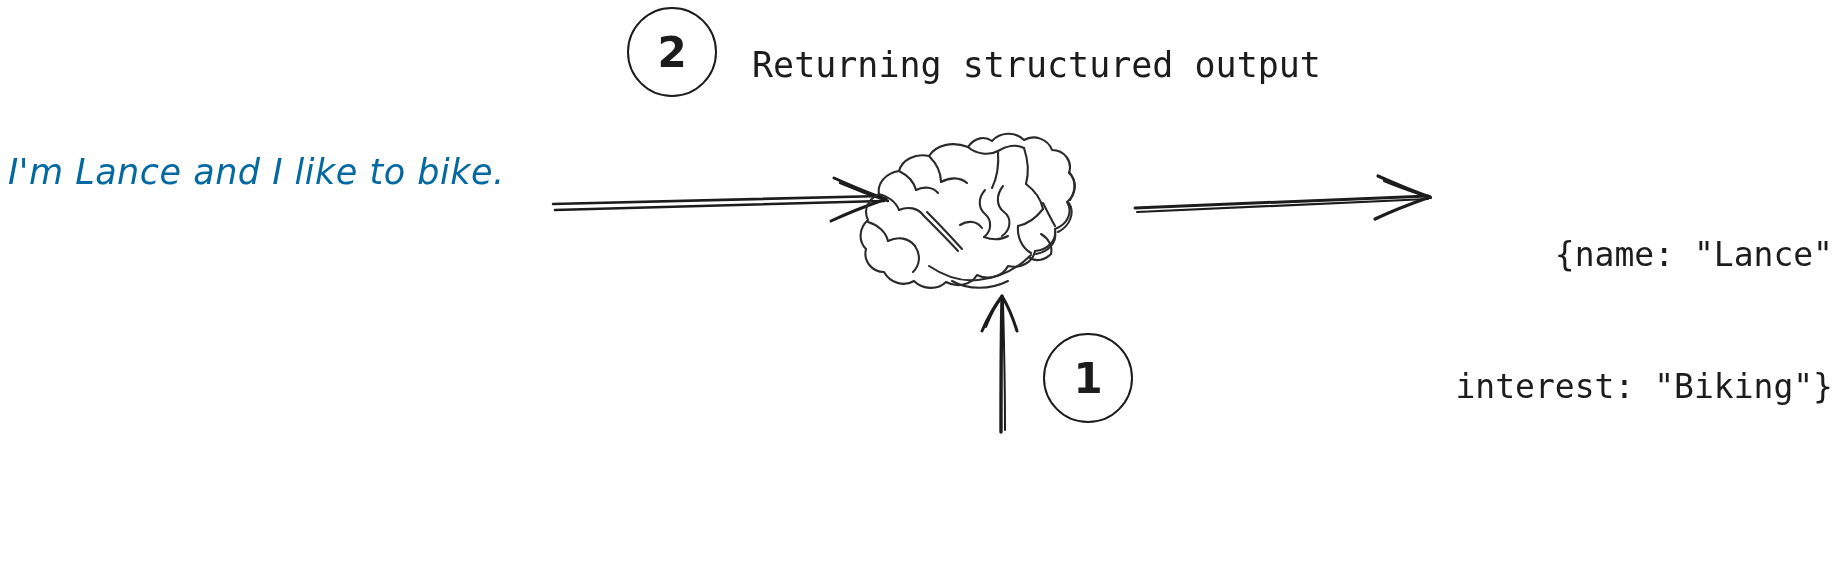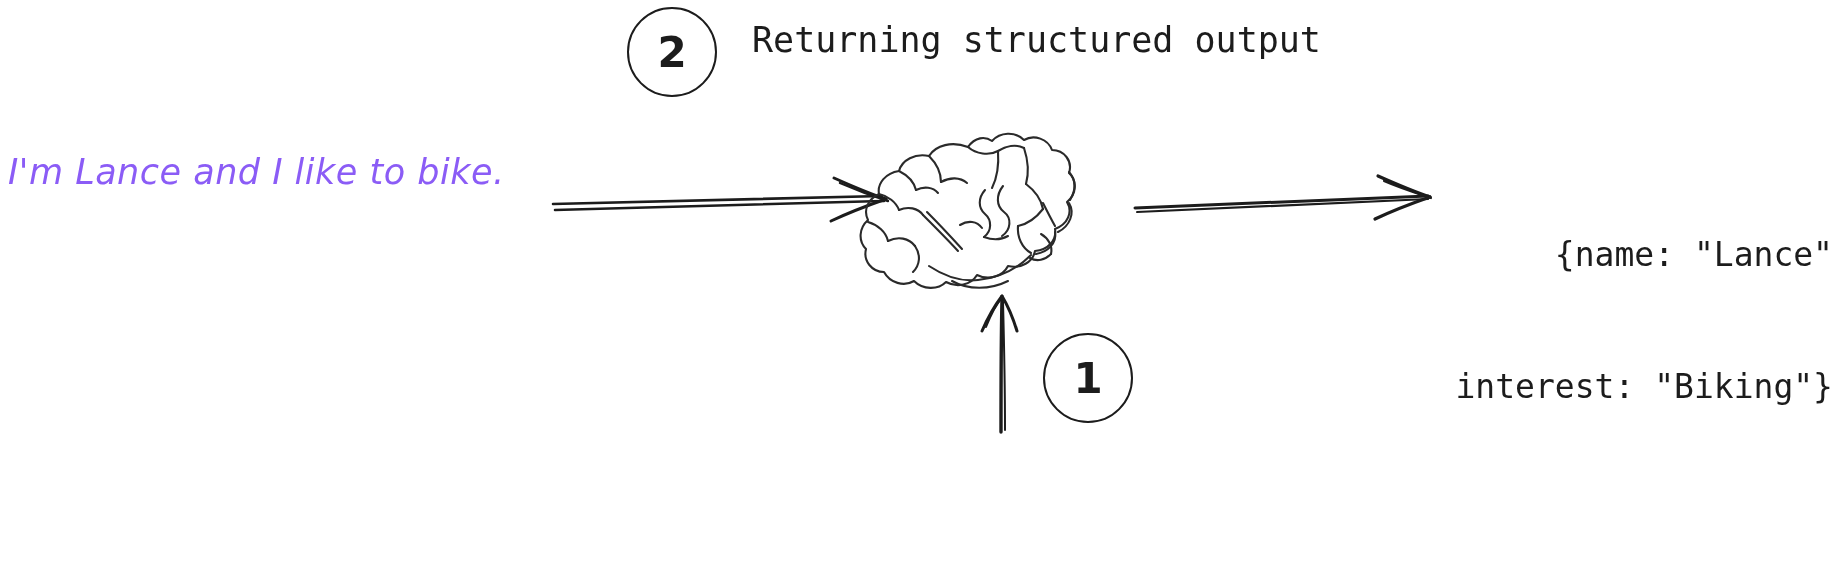--- a/index.html
+++ b/index.html
@@ -24,35 +24,35 @@
   
   .mono {
     font-family: "DejaVu Sans Mono", monospace;
     color: #1c1c1c;
     white-space: pre;
     letter-spacing: 0px;
   }
   .hand {
     font-family: "DejaVu Sans", sans-serif;
     font-style: italic;
-    color: #8b5cf6;
+    color: #0369a1;
     white-space: pre;
   }
 
   #input-phrase {
     left: 8px;
     top: 148px;
     font-size: 35px;
     line-height: 48px;
     letter-spacing: 0.5px;
   }
 
   #step2-label {
     left: 752px;
-    top: 17px;
+    top: 42px;
     font-size: 35px;
     line-height: 46px;
     text-align: center;
   }
 
   #schema-label {
     left: 621px;
     top: 298px;
     font-size: 33px;
     line-height: 44px;

